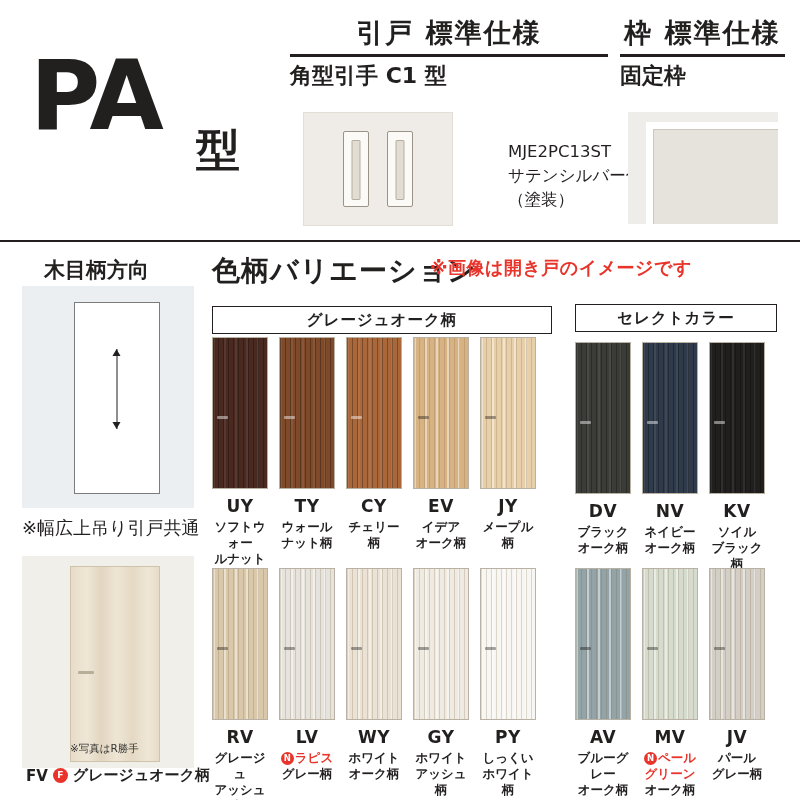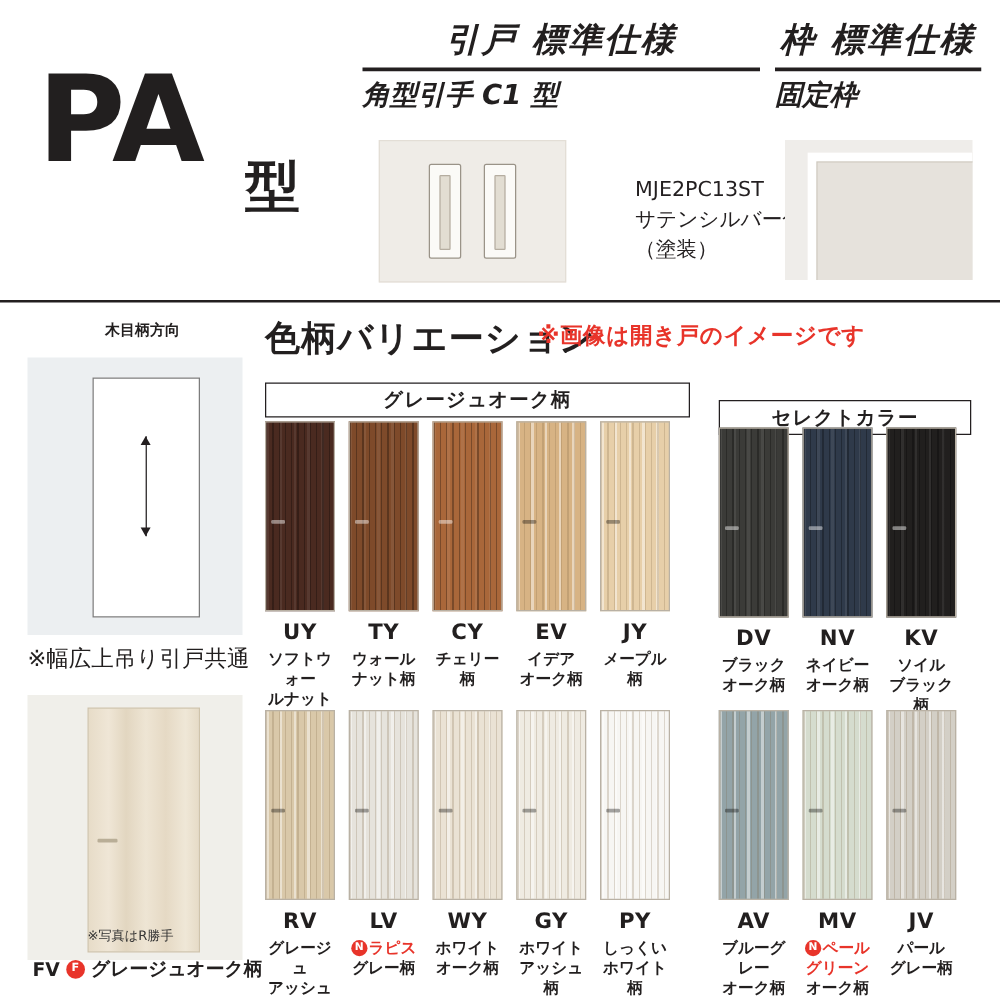--- a/index.html
+++ b/index.html
@@ -17,21 +17,21 @@
   .model-name{
     position:absolute;left:30px;top:48px;
     font-size:96px;font-weight:bold;letter-spacing:-2px;
     line-height:1;
   }
   .model-kata{
     position:absolute;left:196px;top:128px;
     font-size:44px;font-weight:bold;line-height:1;
   }
 
-  .hdr-block{position:absolute;font-style:italic;}
+  .hdr-block{position:absolute;}
   .hdr-title{
     font-size:27px;font-weight:bold;letter-spacing:2px;
     text-align:center;line-height:1.1;
   }
   .hdr-rule{
     height:3px;background:#231f20;margin-top:6px;
   }
   .hdr-sub{
     font-size:22px;font-weight:bold;text-align:left;margin-top:4px;
   }
@@ -71,21 +71,21 @@
     box-shadow:inset 0 0 0 1px #cdc7bd;
   }
 
   
   .divider{
     position:absolute;left:0;top:240px;width:800px;height:2px;background:#231f20;
   }
 
   
   .left-title{
-    position:absolute;left:44px;top:256px;font-size:12px;font-weight:bold;margin-left:40px;
+    position:absolute;left:44px;top:256px;font-size:21px;font-weight:bold;
   }
   .grain-box{
     position:absolute;left:22px;top:286px;width:172px;height:222px;
     background:#eceff1;
   }
   .grain-door{
     position:absolute;left:52px;top:16px;width:84px;height:190px;
     background:#ffffff;border:1.5px solid #7c7c7c;
   }
   .arrow-vert{
@@ -131,21 +131,21 @@
     position:absolute;left:430px;top:256px;font-size:18px;font-weight:bold;color:#e8342a;
     letter-spacing:0.5px;
   }
 
   .group-head{
     position:absolute;height:26px;border:1.5px solid #231f20;
     display:flex;align-items:center;justify-content:center;
     font-size:15.5px;font-weight:bold;letter-spacing:1px;background:#fff;
   }
   #basic-head{left:212px;top:306px;width:338px;}
-  #select-head{left:575px;top:320px;width:200px;font-family:Liberation Mono, monospace;}
+  #select-head{left:575px;top:304px;width:200px;font-family:Liberation Mono, monospace;}
 
   .row{position:absolute;display:flex;}
   .cell{width:56px;margin-right:11px;}
   .cell:last-child{margin-right:0;}
   .door{
     width:56px;height:152px;border:1px solid #b9b1a4;position:relative;
     box-sizing:border-box;
   }
   .door .dknob{
     position:absolute;left:4px;top:78px;width:11px;height:3px;background:rgba(0,0,0,.35);border-radius:1px;

